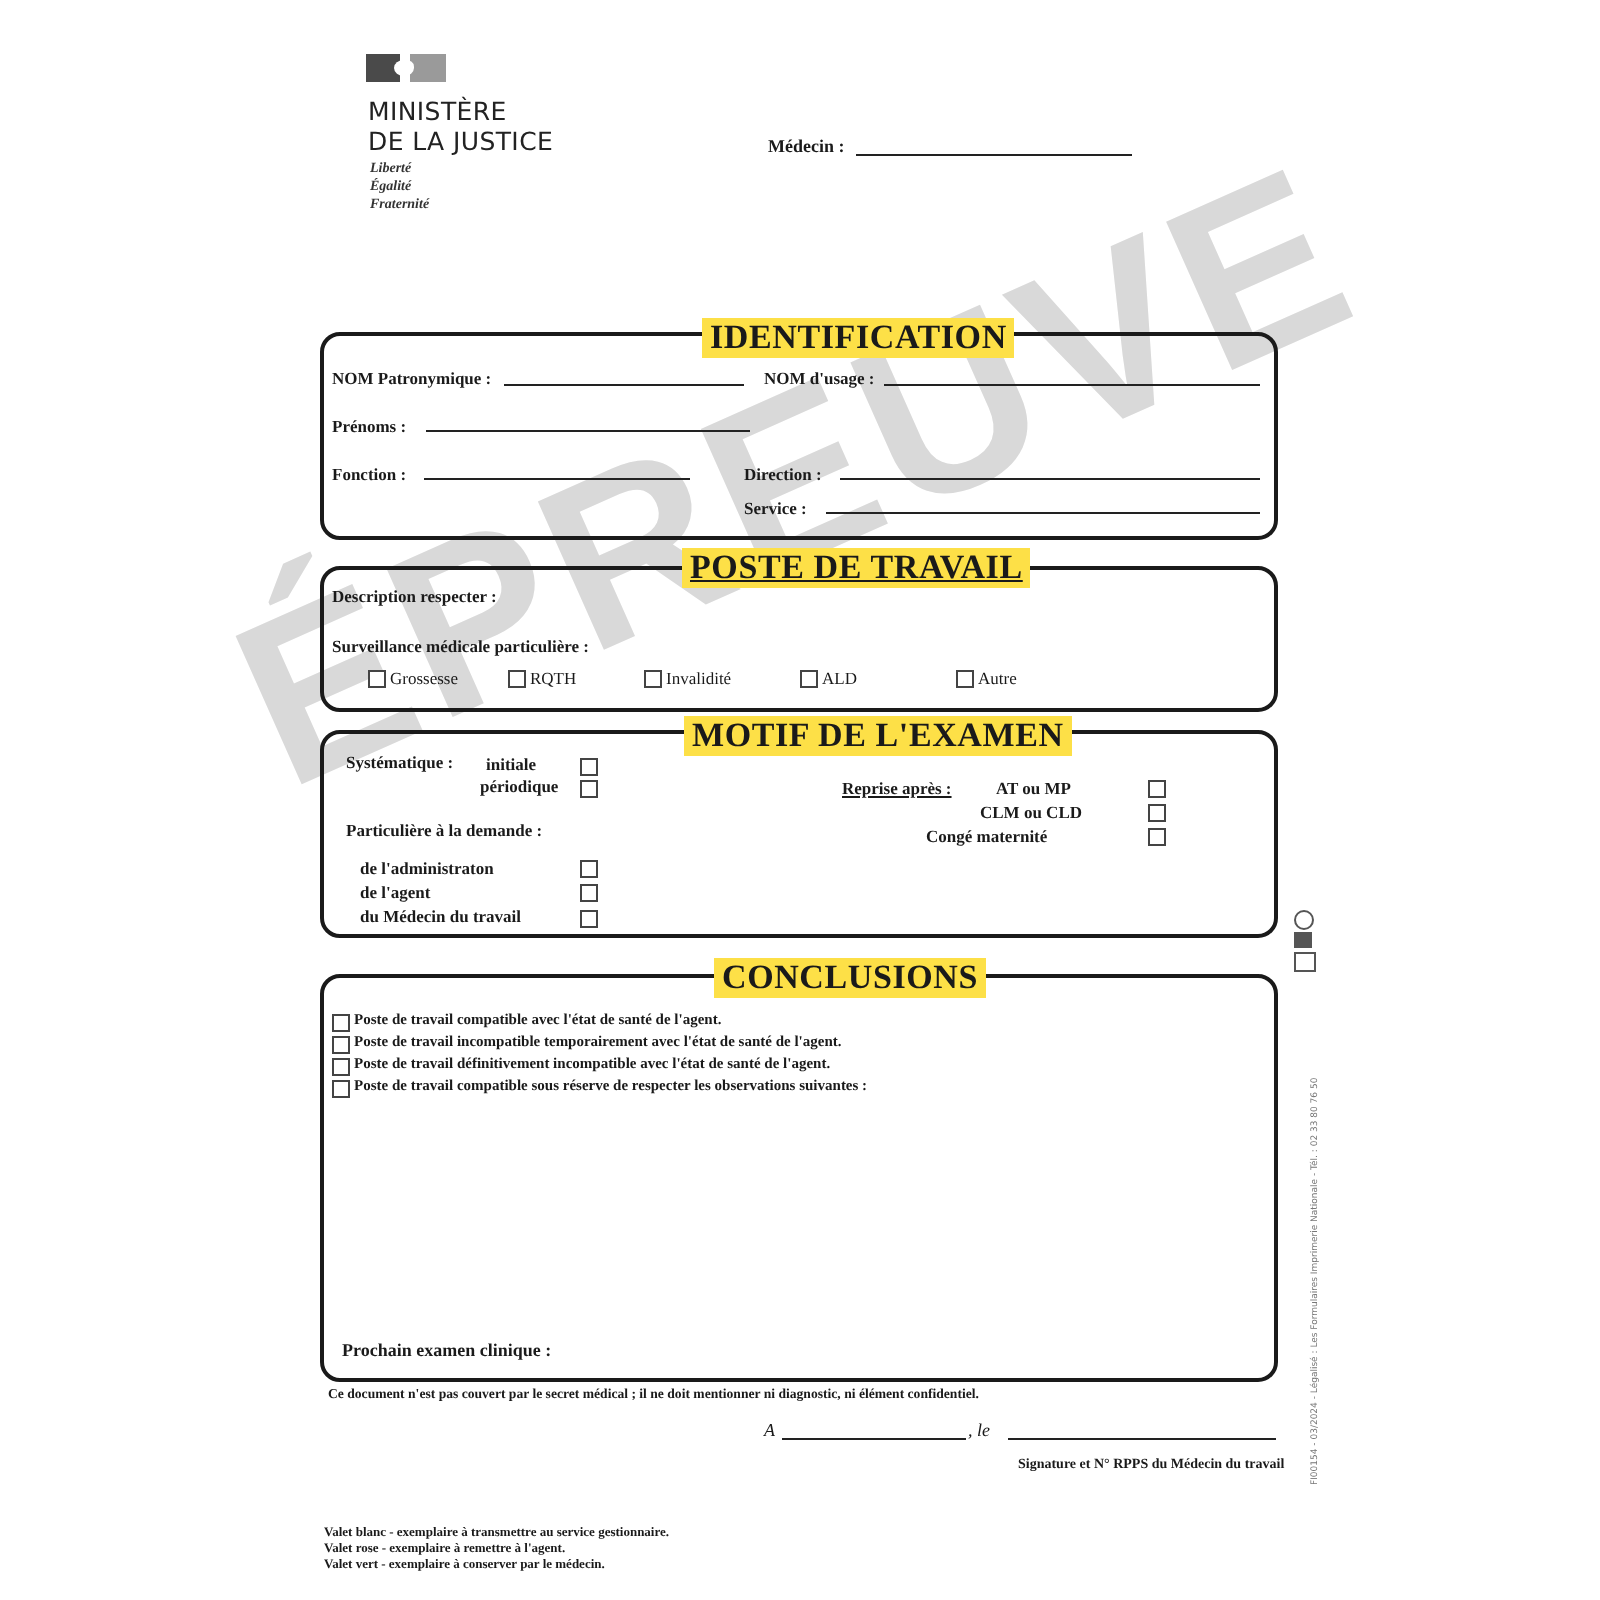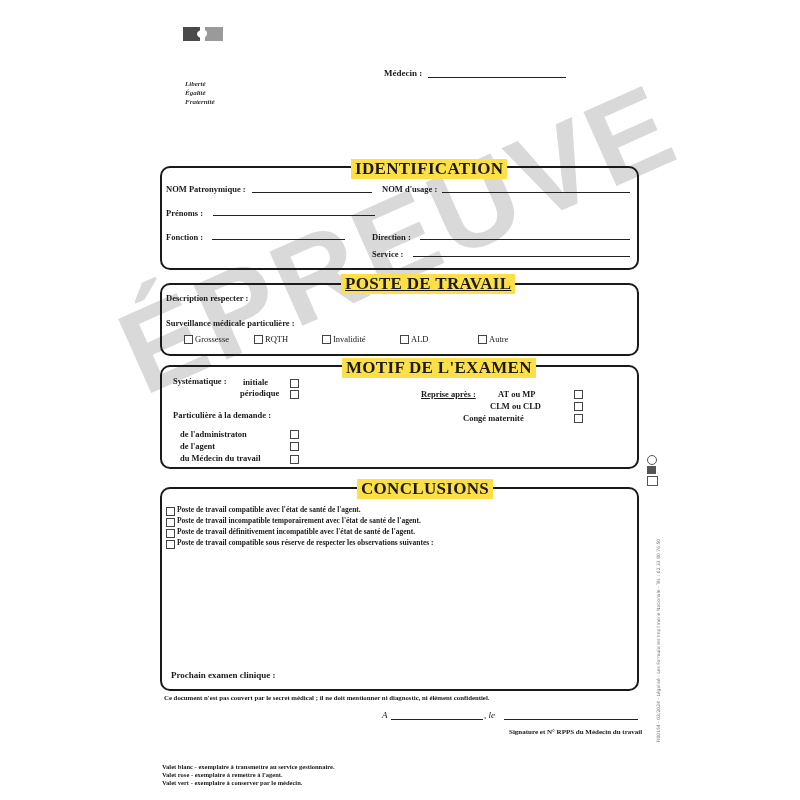--- a/index.html
+++ b/index.html
@@ -29,20 +29,24 @@
 <body>
 
 <div class="watermark">ÉPREUVE</div>
 
 <div class="content">
 
   <div class="abs logo-mark">
     <div class="l"></div>
       <div class="r"></div>
       <div class="m"></div>
+  </div>
+  <div class="abs ministry">
+    <div>MINISTÈRE</div>
+    <div>DE LA JUSTICE</div>
   </div>
   <div class="abs motto">
     <div>Liberté</div>
     <div>Égalité</div>
     <div>Fraternité</div>
   </div>
   <div class="abs medecin-label">Médecin :</div>
   <div class="abs line" style="left:428px;top:77px;width:138px;"></div>
 
   <div class="section" style="left:160px;top:166px;width:475px;height:100px;"></div>

